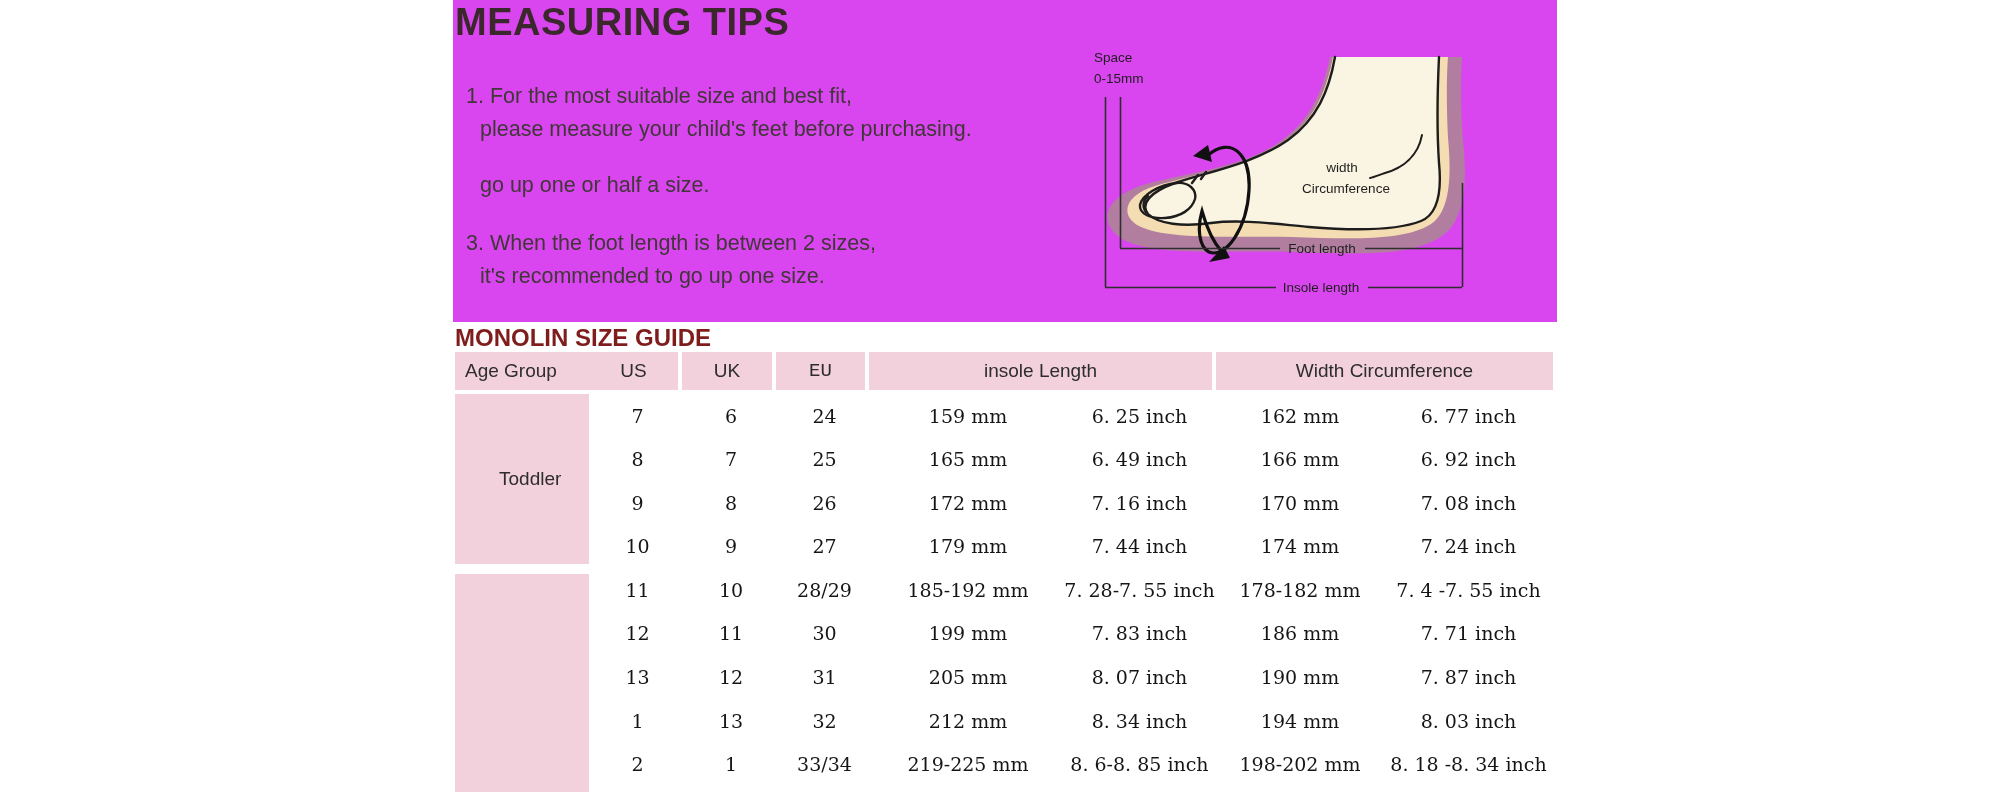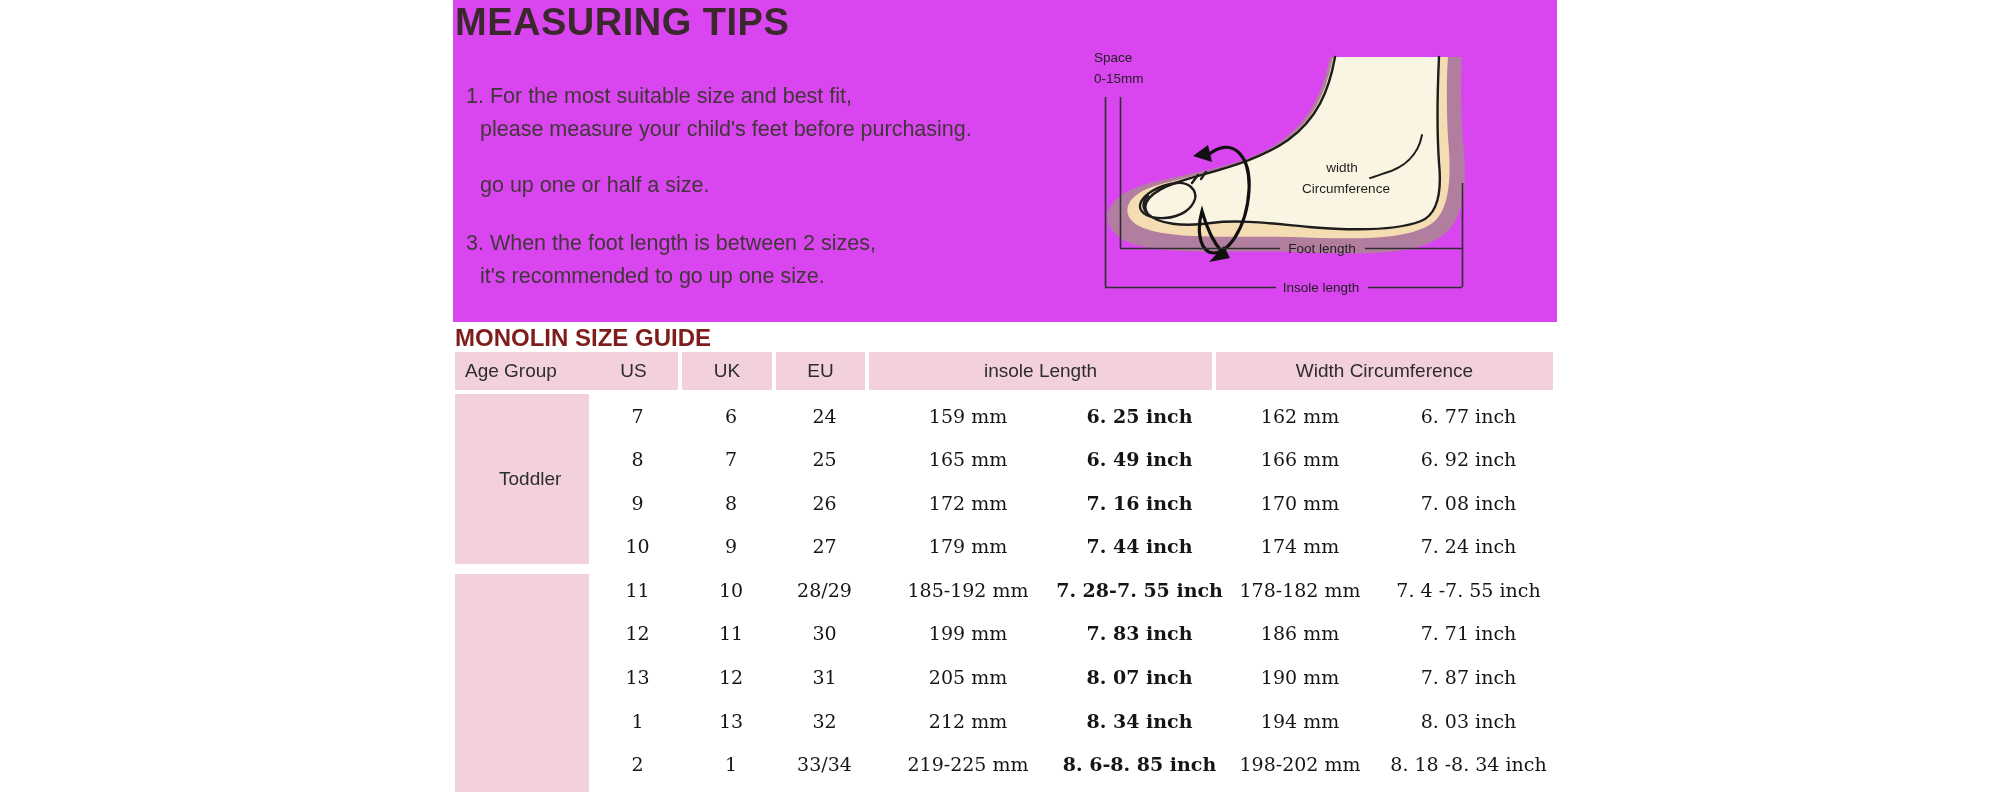--- a/index.html
+++ b/index.html
@@ -20,42 +20,42 @@
 
   
   .guide-title{position:absolute;left:455px;top:324px;margin:0;font-size:24px;line-height:28px;
                font-weight:700;color:#7f1d1d;}
   .size-table{position:absolute;left:455px;top:352px;width:1102px;font-size:19px;color:#2d2d2d;}
   .thead{display:flex;height:38px;}
   .hcell{background:#f2d1dc;display:flex;align-items:center;justify-content:center;box-sizing:border-box;}
   .h-age{width:134px;justify-content:flex-start;padding-left:10px;}
   .h-us{width:89px;}
   .h-uk{width:90px;margin-left:4px;}
-  .h-eu{width:89px;margin-left:4px;}
+  .h-eu{width:89px;margin-left:4px;font-family:Liberation Mono, monospace;}
   .h-il{width:343px;margin-left:4px;}
   .h-wc{width:337px;margin-left:4px;}
 
   .tbody{display:flex;margin-top:4px;}
   .agecol{width:134px;margin-right:4px;display:flex;flex-direction:column;}
   .ageblock{background:#f2d1dc;display:flex;align-items:center;padding-left:13px;box-sizing:border-box;}
   .ab-toddler{height:170px;padding-left:44px;}
   .ab-lk{height:218px;}
   .gap5{height:5px;}
   .ab-sliver{flex:1;}
 
   .datacol{display:flex;flex-direction:column;}
   .drow{display:flex;align-items:center;height:43.5px;
         font-family:"DejaVu Serif",serif;font-size:19px;color:#151515;white-space:pre;}
   .drow.lk{height:43.6px;justify-content:center;}
   .cell{display:flex;justify-content:center;}
   .c-us{width:89px;}
   .c-uk{width:90px;margin-left:4px;}
   .c-eu{width:89px;margin-left:4px;}
   .c-imm{width:190px;margin-left:4px;}
-  .c-iin{width:153px;font-weight:bold;}
+  .c-iin{width:153px;}
   .c-wmm{width:160px;margin-left:4px;}
   .c-win{width:177px;}
   .spacer6{height:6px;}
 </style>
 </head>
 <body>
 
 <div class="canvas">
 
   <section class="tips-panel">

